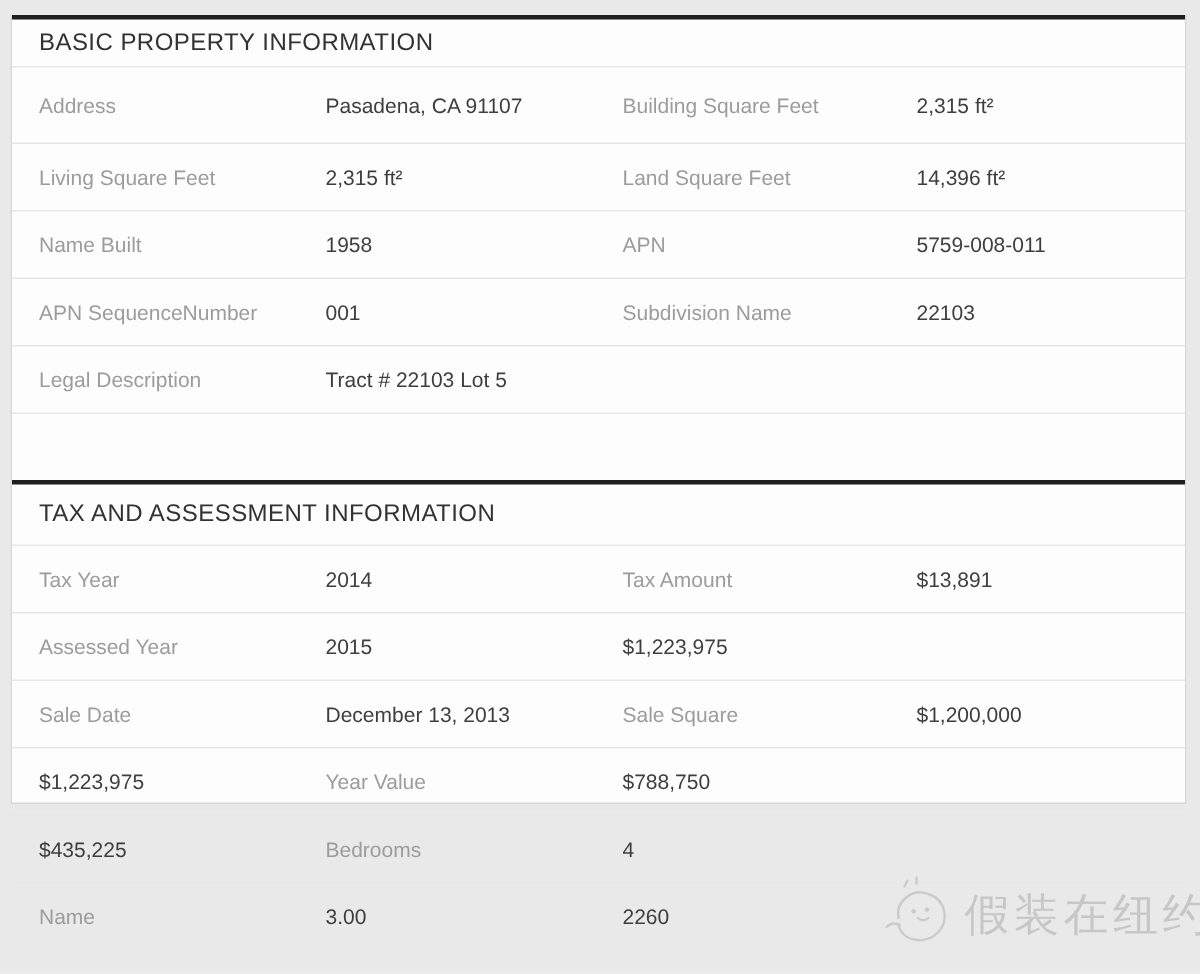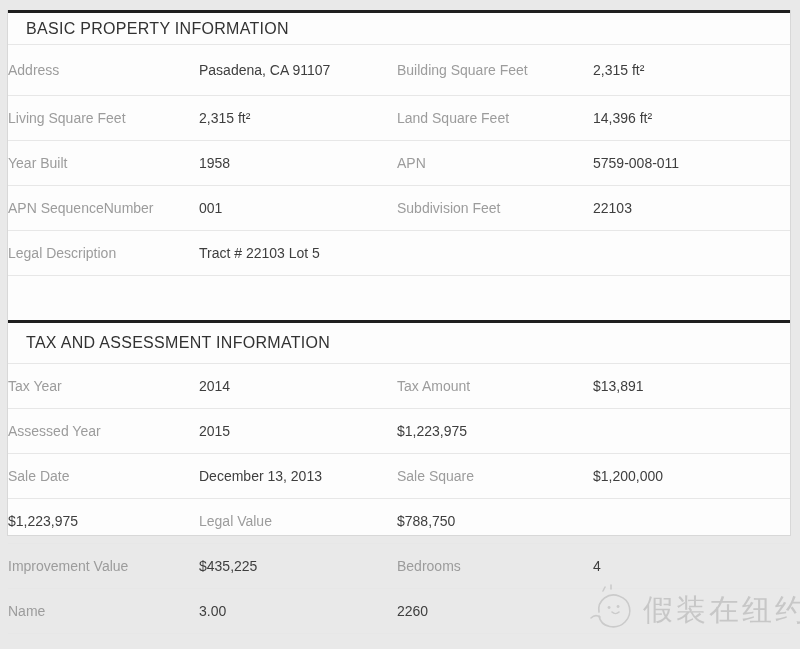--- a/index.html
+++ b/index.html
@@ -36,20 +36,21 @@
     padding: 0 18px;
     display: flex;
     align-items: center;
     border-bottom: 1px solid #e7e7e7;
   }
   .title-compact { height: 31px; }
   .title-regular { height: 40px; }
   .row {
     display: grid;
     grid-template-columns: 191px 198px 196px 1fr;
+    padding-left: 18px;
     min-height: 45px;
     align-items: center;
     border-bottom: 1px solid #e7e7e7;
     box-sizing: border-box;
   }
   .row-tall { min-height: 51px; }
   .cell { font-size: 14px; line-height: 1.45; }
   .label { color: #9c9c9c; }
   .value { color: #3e3e3e; }
   .addr-line1 { display: flex; align-items: center; }
@@ -101,30 +102,30 @@
     </div>
 
     <div class="row">
       <div class="cell label">Living Square Feet</div>
       <div class="cell value">2,315 ft²</div>
       <div class="cell label">Land Square Feet</div>
       <div class="cell value">14,396 ft²</div>
     </div>
 
     <div class="row">
-      <div class="cell label">Year Built</div>
+      <div class="cell label">Name Built</div>
       <div class="cell value">1958</div>
       <div class="cell label">APN</div>
       <div class="cell value">5759-008-011</div>
     </div>
 
     <div class="row">
       <div class="cell label">APN SequenceNumber</div>
       <div class="cell value">001</div>
-      <div class="cell label">Subdivision Feet</div>
+      <div class="cell label">Subdivision Name</div>
       <div class="cell value">22103</div>
     </div>
 
     <div class="row">
       <div class="cell label">Legal Description</div>
       <div class="cell value">Tract # 22103 Lot 5</div>
       <div class="cell label"></div>
       <div class="cell value"></div>
     </div>
   </div>
@@ -147,26 +148,25 @@
 
     <div class="row">
       <div class="cell label">Sale Date</div>
       <div class="cell value">December 13, 2013</div>
       <div class="cell label">Sale Square</div>
       <div class="cell value">$1,200,000</div>
     </div>
 
     <div class="row">
       <div class="cell value">$1,223,975</div>
-      <div class="cell label">Legal Value</div>
+      <div class="cell label">Year Value</div>
       <div class="cell value">$788,750</div>
     </div>
 
     <div class="row">
-      <div class="cell label">Improvement Value</div>
       <div class="cell value">$435,225</div>
       <div class="cell label">Bedrooms</div>
       <div class="cell value">4</div>
     </div>
 
     <div class="row">
       <div class="cell label">Name</div>
       <div class="cell value">3.00</div>
       <div class="cell value">2260</div>
     </div>

